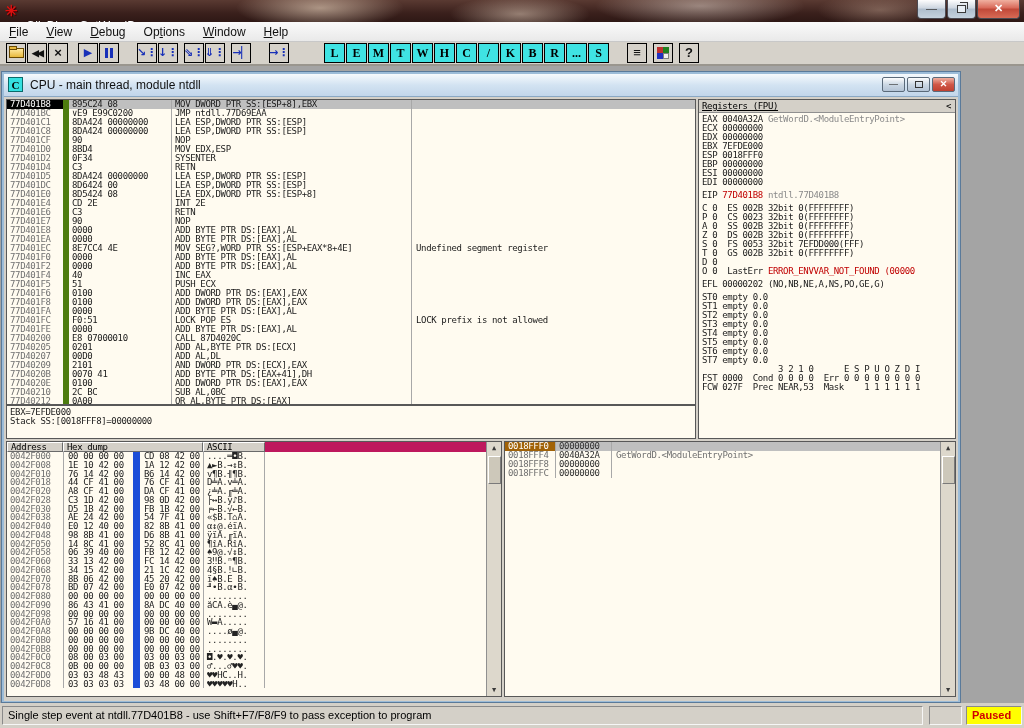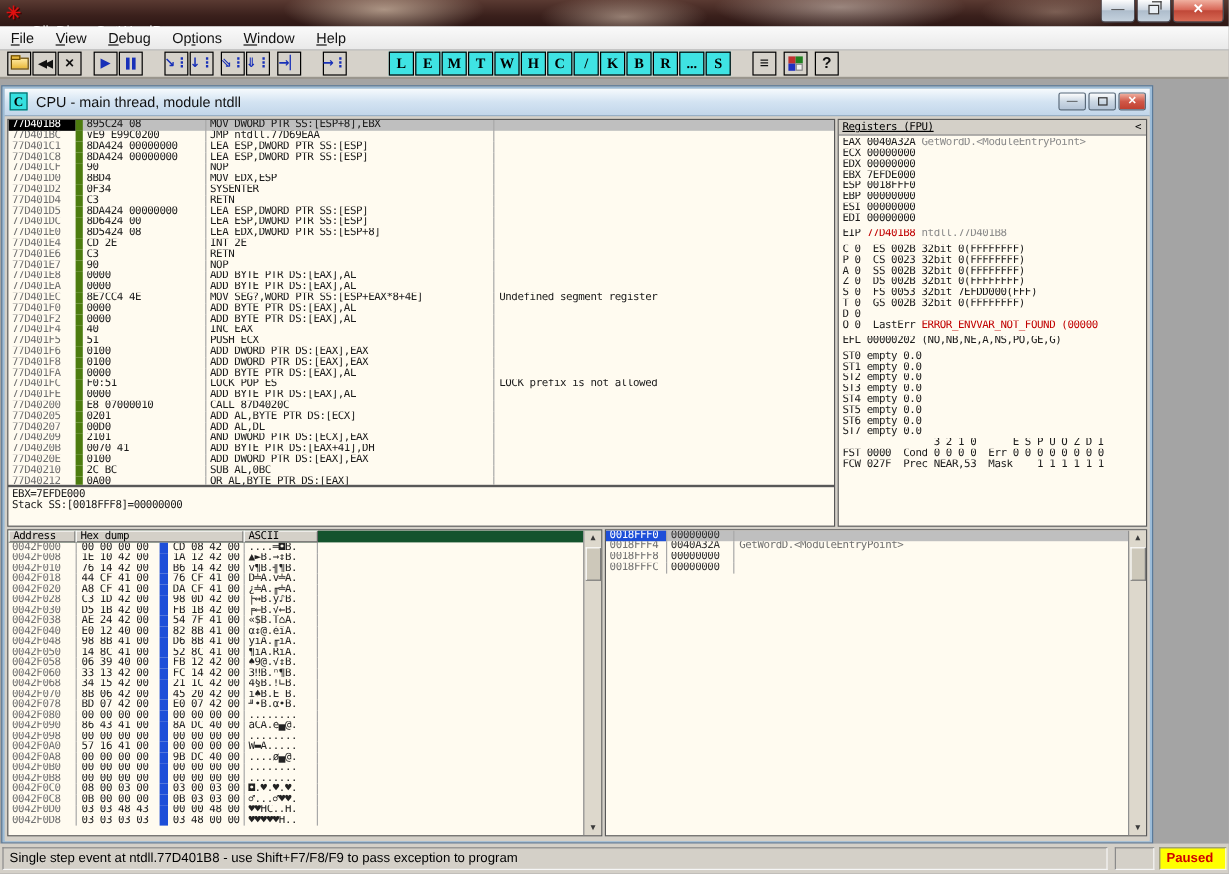--- a/index.html
+++ b/index.html
@@ -84,41 +84,41 @@
   
   .regs{left:694px;top:2px;width:258px;height:340px;}
   .reghead{height:12px;background:#d4d0c8;border-bottom:1px solid #909090;position:relative;color:#000;}
   .reghead .rt{position:absolute;left:3px;top:1px;text-decoration:underline;}
   .reghead .collapse{position:absolute;right:4px;top:1px;}
   .rline{height:9px;line-height:9px;white-space:pre;padding-left:3px;color:#1a1a1a;overflow:hidden;}
   .rgap{height:4px;}
   .rline .gray{color:#8a8a8a;} .rline .red{color:#c00000;}
   
   .dump{left:2px;top:344px;width:496px;height:256px;}
-  .dumphead{height:10px;display:flex;background:#14532d;}
+  .dumphead{height:10px;display:flex;background:#be185d;}
   .dhbox{height:10px;line-height:9px;background:#d4d0c8;border:1px solid;border-color:#ffffff #6a6a6a #6a6a6a #ffffff;
     box-sizing:border-box;padding-left:3px;color:#000;white-space:pre;}
   .dhbox.a{width:56px;} .dhbox.h{width:140px;} .dhbox.s{width:62px;}
   .dumprows{position:absolute;left:0;top:10px;right:15px;bottom:0;overflow:hidden;}
   .dr{display:flex;height:8.75px;line-height:8.75px;white-space:pre;}
   .dr span{display:block;box-sizing:border-box;overflow:hidden;}
   .dr .da{width:56px;padding-left:3px;color:#707070;}
   .dr .b1{width:70px;border-left:1px solid #a8a8a8;padding-left:4px;color:#222;}
   .dr .b2{width:70px;border-left:7px solid #1d4ed8;padding-left:4px;color:#222;}
   .dr .as{width:62px;border-left:1px solid #a8a8a8;border-right:1px solid #a8a8a8;padding-left:3px;color:#222;}
   
   .stack{left:500px;top:344px;width:452px;height:256px;}
   .strows{position:absolute;left:0;top:0;right:15px;bottom:0;}
   .sr{display:flex;height:9px;line-height:9px;white-space:pre;}
   .sr span{display:block;box-sizing:border-box;overflow:hidden;}
   .sr .sa{width:50px;padding-left:3px;color:#707070;}
   .sr .sv{width:56px;border-left:1px solid #a8a8a8;padding-left:3px;color:#303030;}
   .sr .sc{flex:1;border-left:1px solid #a8a8a8;padding-left:4px;color:#707070;}
   .sr.sel{background:#bfbfbf;}
-  .sr.sel .sa{background:#1d4ed8;color:#fff;}
+  .sr.sel .sa{background:#a16207;color:#fff;}
   
   .sb{position:absolute;right:0;top:0;bottom:0;width:15px;background:#ddd8cc;border-left:1px solid #909090;box-sizing:border-box;}
   .sb .up{position:absolute;top:1px;left:0;right:0;text-align:center;font-size:7px;color:#3a3a3a;line-height:10px;}
   .sb .dn{position:absolute;bottom:1px;left:0;right:0;text-align:center;font-size:7px;color:#3a3a3a;line-height:10px;}
   .sb .thumb{position:absolute;top:14px;left:1px;width:11px;height:26px;background:#cdc8ba;
     border:1px solid;border-color:#fff #7a7a7a #7a7a7a #fff;}
   
   .statusbar{position:absolute;left:0;bottom:0;width:1024px;height:25px;background:#d4d0c8;
     display:flex;align-items:center;font-size:11px;color:#000;}
   .scell{height:19px;border:1px solid;border-color:#8a8a8a #f6f6f6 #f6f6f6 #8a8a8a;

